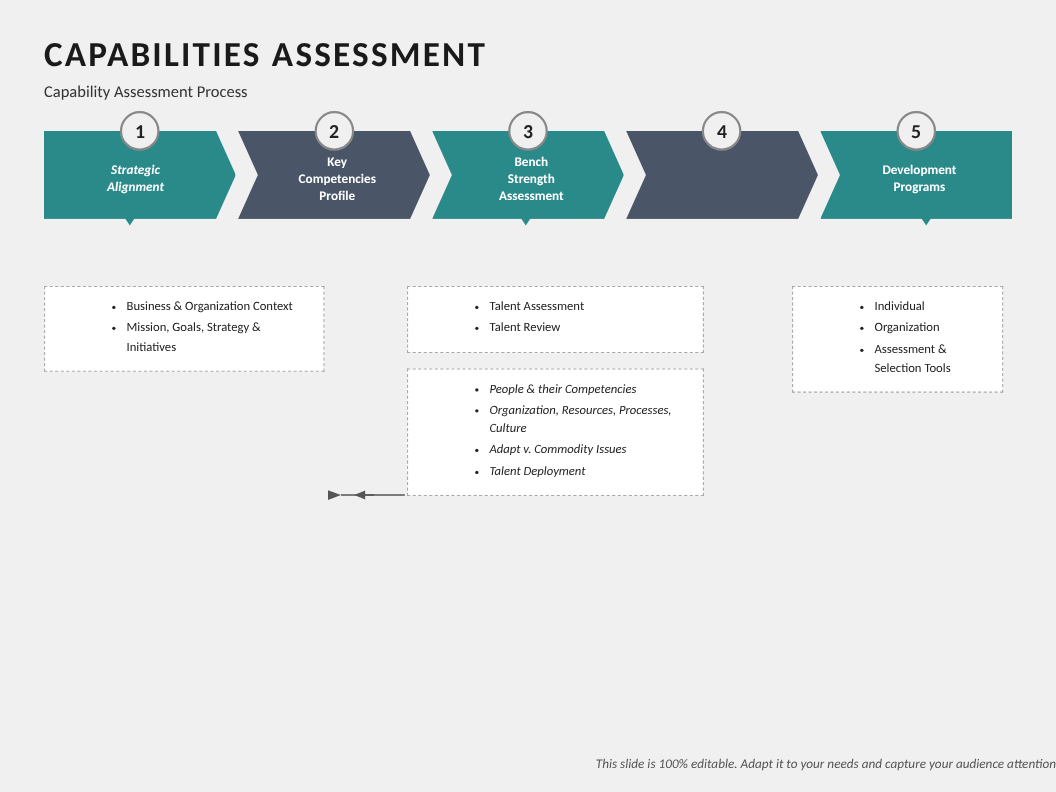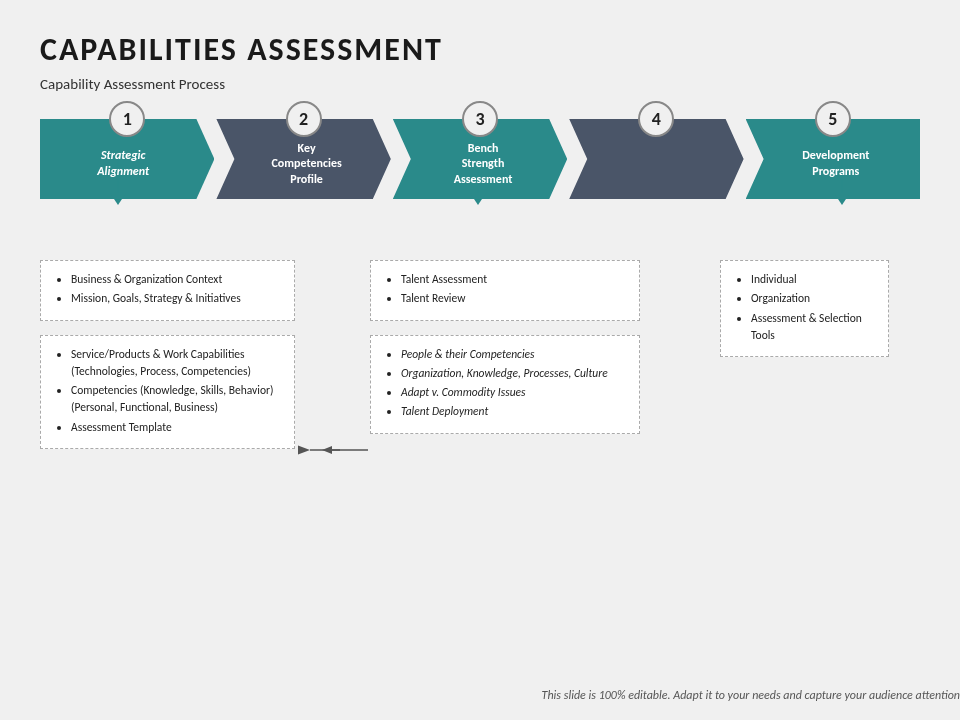--- a/index.html
+++ b/index.html
@@ -111,20 +111,21 @@
       font-size: 11.5px;
       color: #222;
       line-height: 1.5;
     }
     .content-box ul {
       list-style: disc;
       padding-left: 16px;
     }
     .content-box ul li {
       margin-bottom: 2px;
+      margin-left: 44px;
     }
     .footer-text {
       position: absolute;
       bottom: 18px;
       left: 0;
       right: 0;
       text-align: right;
       font-size: 12px;
       color: #555;
       font-style: italic;
@@ -212,47 +213,40 @@
 
   <div style="position:absolute; top:250px; left:40px; right:40px; bottom:50px;">
 
     <div style="position:absolute; left:0; top:10px; width:255px;">
       <div class="content-box">
         <ul>
           <li>Business &amp; Organization Context</li>
           <li>Mission, Goals, Strategy &amp; Initiatives</li>
         </ul>
       </div>
-      <div class="content-box" style="margin-top:14px;">
-        <ul>
-          <li>Service/Products  &amp; Work Capabilities (Technologies, Process, Competencies)</li>
-          <li>Competencies (Knowledge, Skills, Behavior) (Personal, Functional, Business)</li>
-          <li>Assessment Template</li>
-        </ul>
-      </div>
     </div>
 
     <div style="position:absolute; left:330px; top:10px; width:270px;">
       <div class="content-box">
         <ul>
           <li>Talent Assessment</li>
           <li>Talent Review</li>
         </ul>
       </div>
       <div class="content-box" style="margin-top:14px;font-style:italic;">
         <ul>
           <li>People &amp; their Competencies</li>
-          <li>Organization, Knowledge, Processes, Culture</li>
+          <li>Organization, Resources, Processes, Culture</li>
           <li>Adapt v. Commodity  Issues</li>
           <li>Talent Deployment</li>
         </ul>
       </div>
     </div>
 
-    <div style="position:absolute; left:680px; top:10px; width:169px;">
+    <div style="position:absolute; left:680px; top:10px; width:192px;">
       <div class="content-box">
         <ul>
           <li>Individual</li>
           <li>Organization</li>
           <li>Assessment &amp; Selection Tools</li>
         </ul>
       </div>
     </div>
 
   </div>

